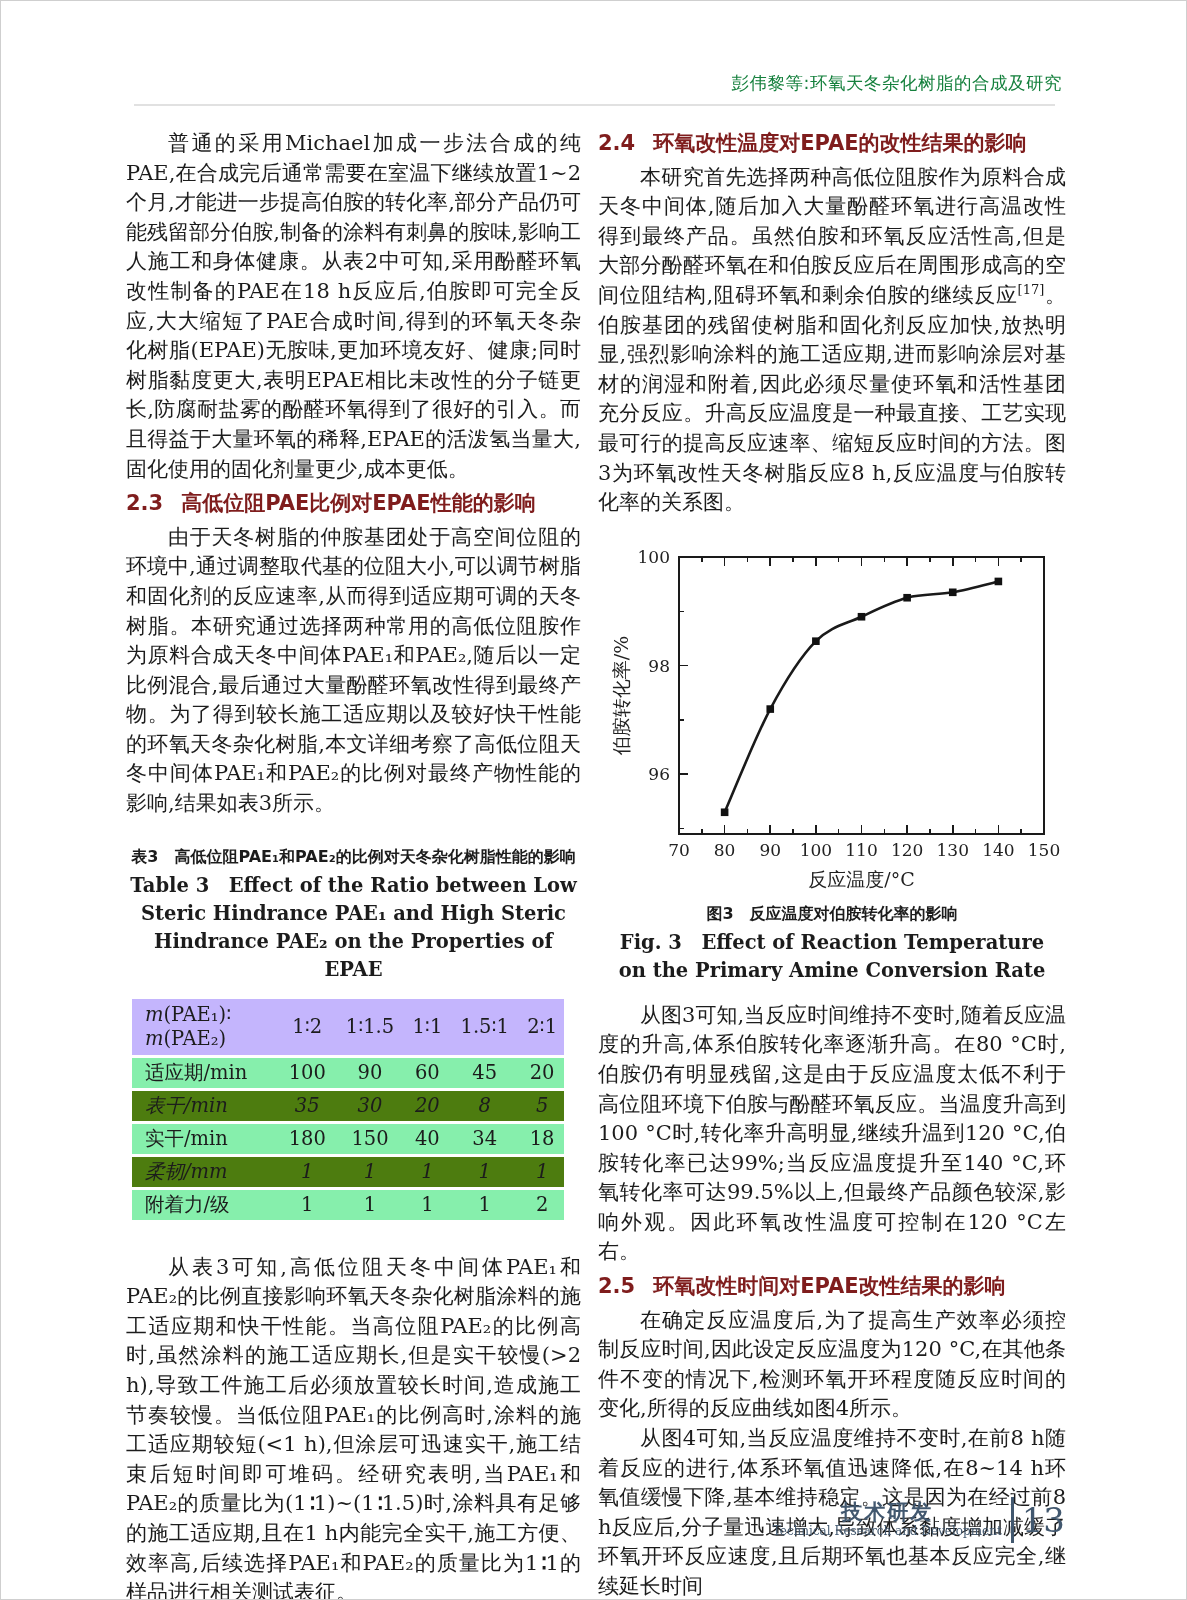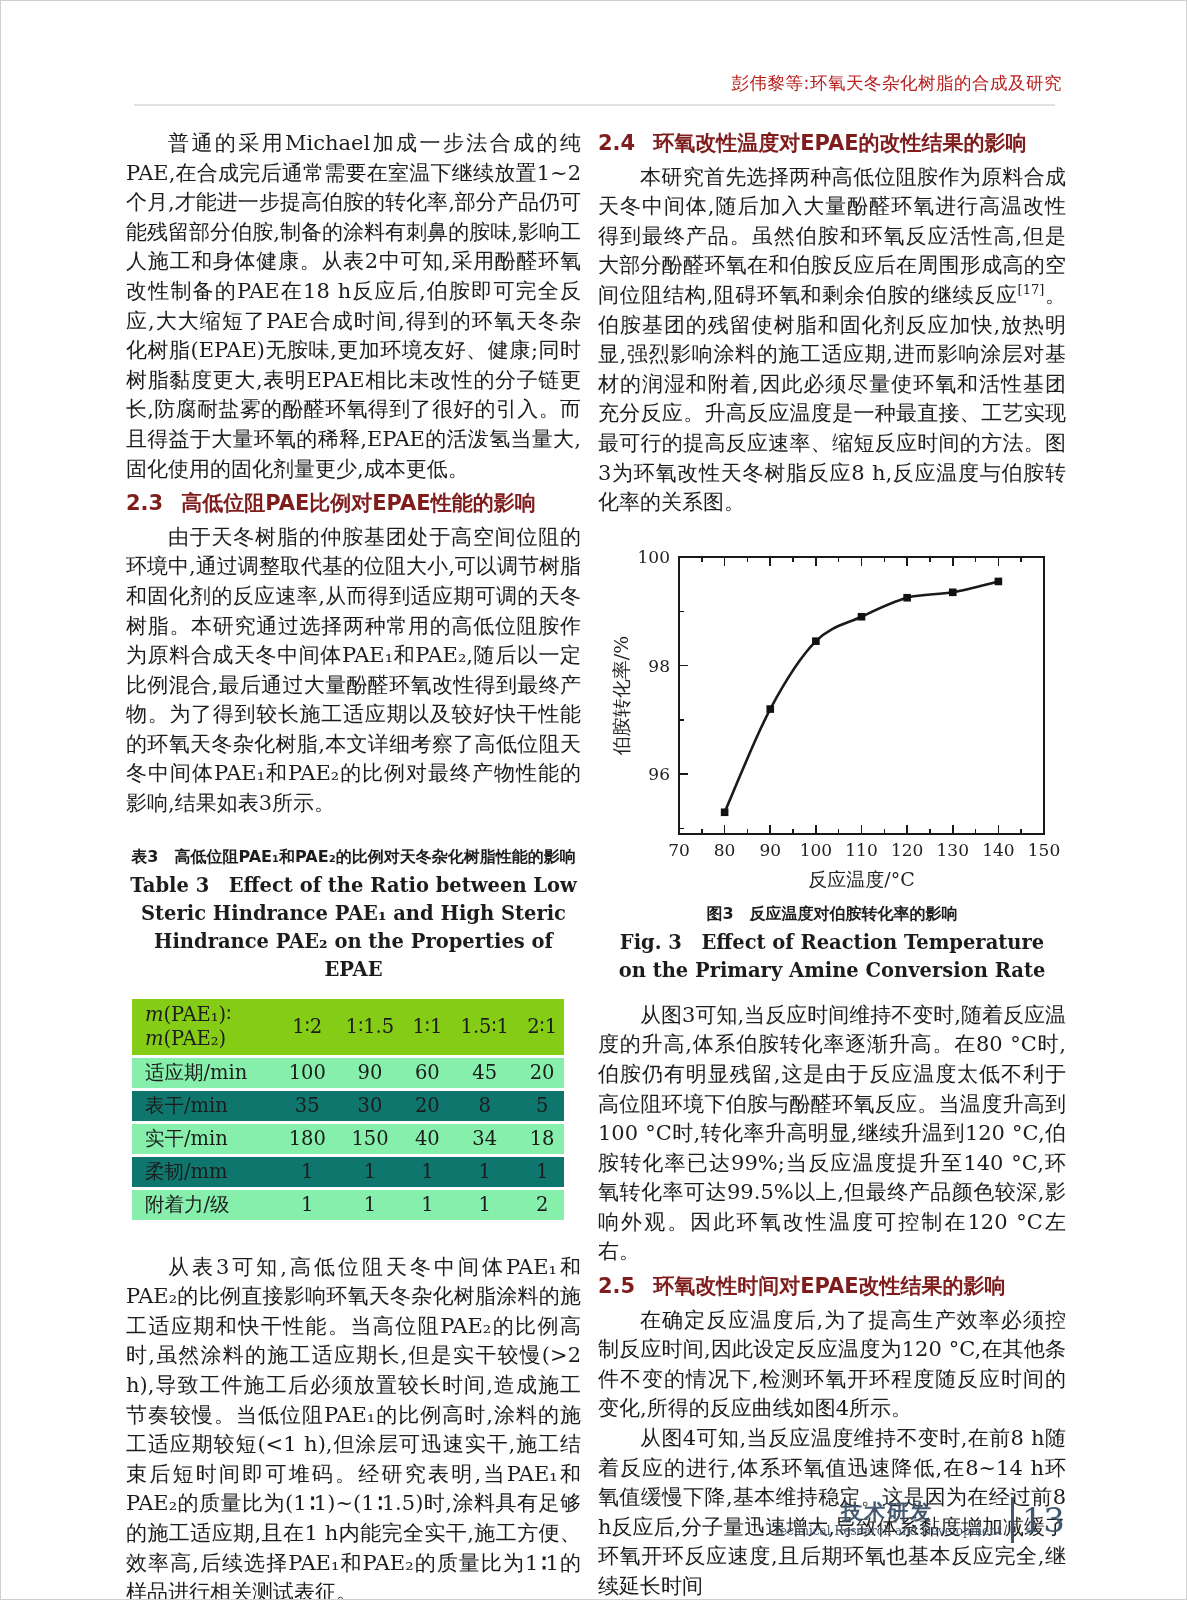--- a/index.html
+++ b/index.html
@@ -1,40 +1,40 @@
 <!DOCTYPE html>
 <html><head>
 <meta charset="utf-8">
 <style>
   html,body{margin:0;padding:0;background:#ffffff;}
   .page{position:relative;width:1187px;height:1600px;background:#fff;overflow:hidden;
         border:1px solid #cfcfcf;box-sizing:border-box;
         font-family:"DejaVu Serif",serif;color:#1c1c1c;}
-  .running-title{position:absolute;top:70px;right:124px;font-size:17.5px;color:#b91c1c;
+  .running-title{position:absolute;top:70px;right:124px;font-size:17.5px;color:#15803d;
         font-family:"DejaVu Sans","Liberation Sans",sans-serif;letter-spacing:.5px;}
   .header-rule{position:absolute;top:103px;left:133px;width:921px;height:2px;background:#e1e1e1;}
   .col{position:absolute;top:128px;font-size:21px;line-height:29.6px;text-align:justify;}
   .col-left{left:125px;width:455px;}
   .col-right{left:597px;width:468px;}
   p.body{margin:0;text-indent:2em;}
   .sec-heading{margin:5px 0 4px;font-family:"DejaVu Sans","Liberation Sans",sans-serif;
         font-weight:bold;color:#7f1d1d;font-size:21px;text-align:left;text-indent:0;}
   .sec-heading .num{margin-right:18px;}
   sup.ref{font-size:0.62em;vertical-align:super;line-height:0;}
   
   .cap-zh{margin:24px 4px 2px;text-align:center;font-family:"DejaVu Sans","Liberation Sans",sans-serif;
         font-weight:bold;font-size:16px;line-height:27px;text-indent:0;}
   .cap-en{margin:2px 0 0;text-align:center;font-weight:bold;font-size:19.5px;line-height:28px;text-indent:0;}
   
   table.t3{width:432px;margin:12px 0 0 6px;border-collapse:separate;border-spacing:0 3px;
         font-size:19.5px;line-height:24px;}
   table.t3 th, table.t3 td{font-weight:normal;padding:3px 0;text-align:center;}
   table.t3 .lbl{text-align:left;padding-left:13px;width:135px;}
-  tr.hdr{background:#84cc16;}
-  tr.pink{background:#0f766e;}
+  tr.hdr{background:#c4b5fd;}
+  tr.pink{background:#4d7c0f;font-style:italic;}
   tr.plain{background:#86efac;}
   tr.hdr th{padding:4px 0;}
   
   .figure{margin-top:16px;}
   .fig-svg{display:block;}
   
   .footer{position:absolute;top:1496px;right:121px;display:flex;align-items:center;color:#42586f;}
   .footer-left{text-align:center;margin-right:9px;}
   .footer-zh{font-family:"DejaVu Sans","Liberation Sans",sans-serif;font-weight:bold;
         font-size:21px;line-height:23px;letter-spacing:2px;}

